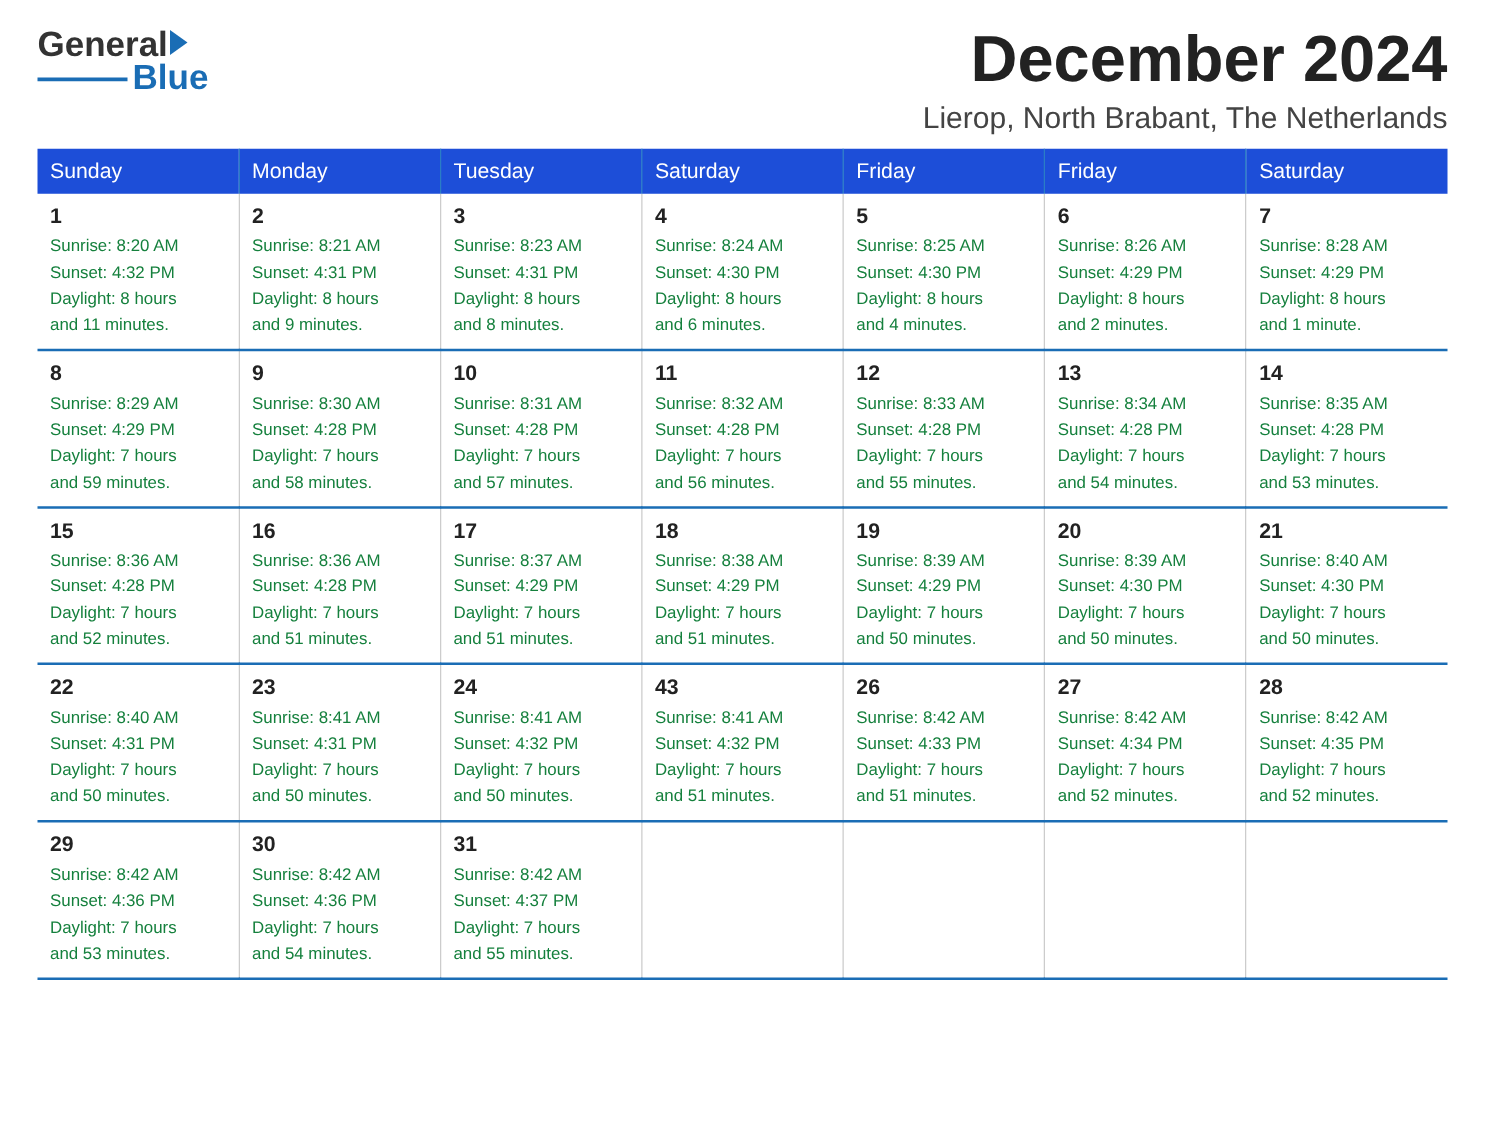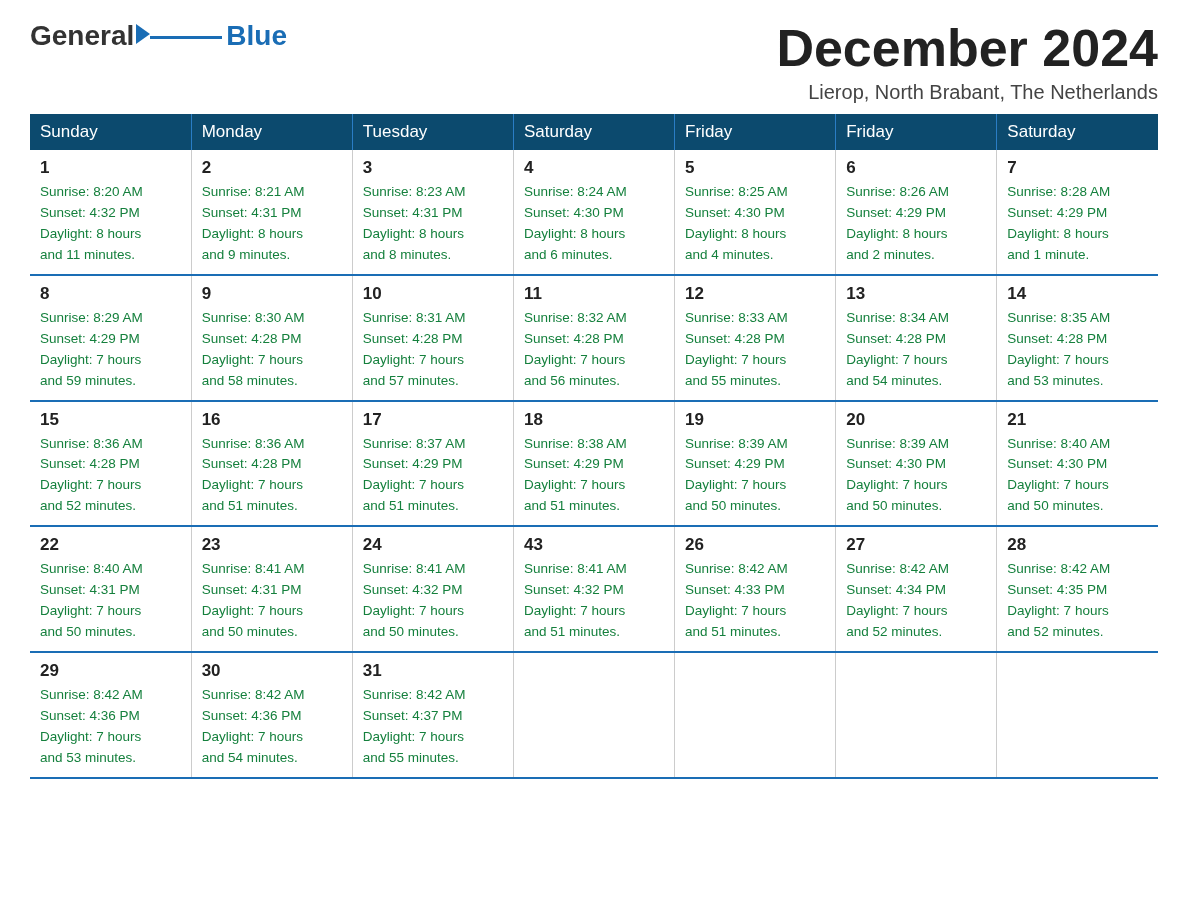--- a/index.html
+++ b/index.html
@@ -11,22 +11,22 @@
       min-height: 918px;
     }
     .header {
       display: flex;
       justify-content: space-between;
       align-items: flex-start;
       margin-bottom: 10px;
     }
     .logo {
       display: flex;
-      flex-direction: row;
-      align-items: flex-end;
+      flex-direction: column;
+      align-items: flex-start;
     }
     .logo-text {
       display: flex;
       align-items: center;
       font-size: 28px;
       font-weight: bold;
       color: #333;
     }
     .logo-general { color: #333; }
     .logo-blue { color: #1a6db5; }
@@ -48,31 +48,31 @@
     .title-block {
       text-align: right;
     }
     .month-year {
       font-size: 52px;
       font-weight: bold;
       color: #222;
       line-height: 1.1;
     }
     .location {
-      font-size: 20px;
+      font-size: 24px;
       color: #444;
       margin-top: 4px;
     }
     .calendar-table {
       width: 100%;
       border-collapse: collapse;
       margin-top: 10px;
     }
     .calendar-table thead tr {
-      background: #0c4a6e;
+      background: #1d4ed8;
       color: #fff;
     }
     .calendar-table thead th {
       padding: 8px 10px;
       text-align: left;
       font-size: 17px;
       font-weight: normal;
       border-right: 1px solid #2a7dc5;
     }
     .calendar-table thead th:last-child {

